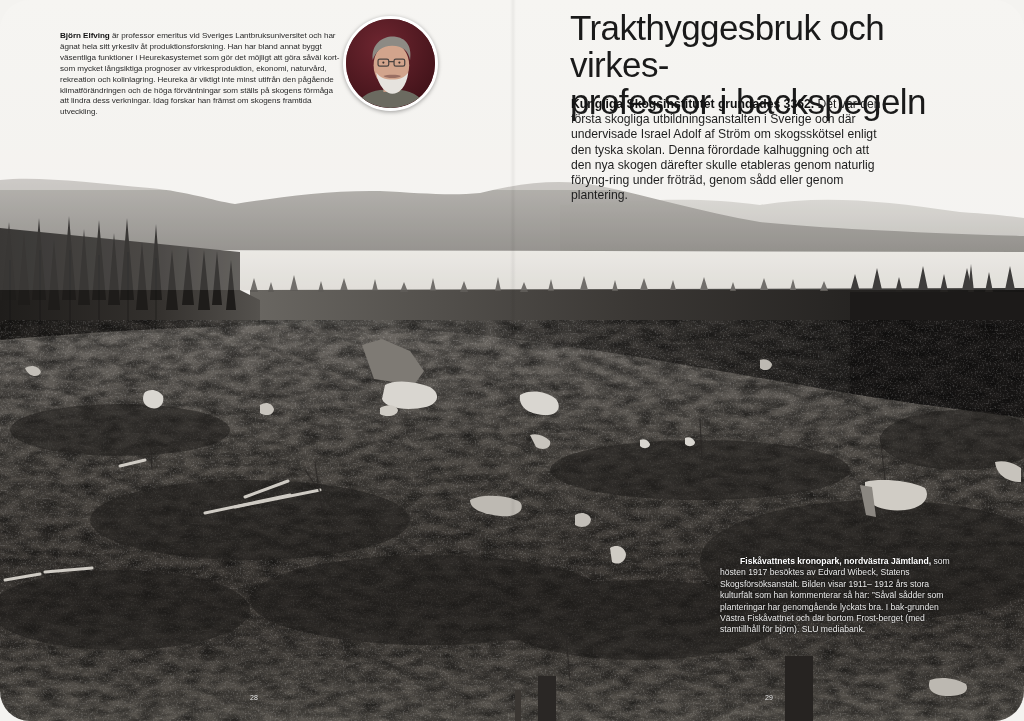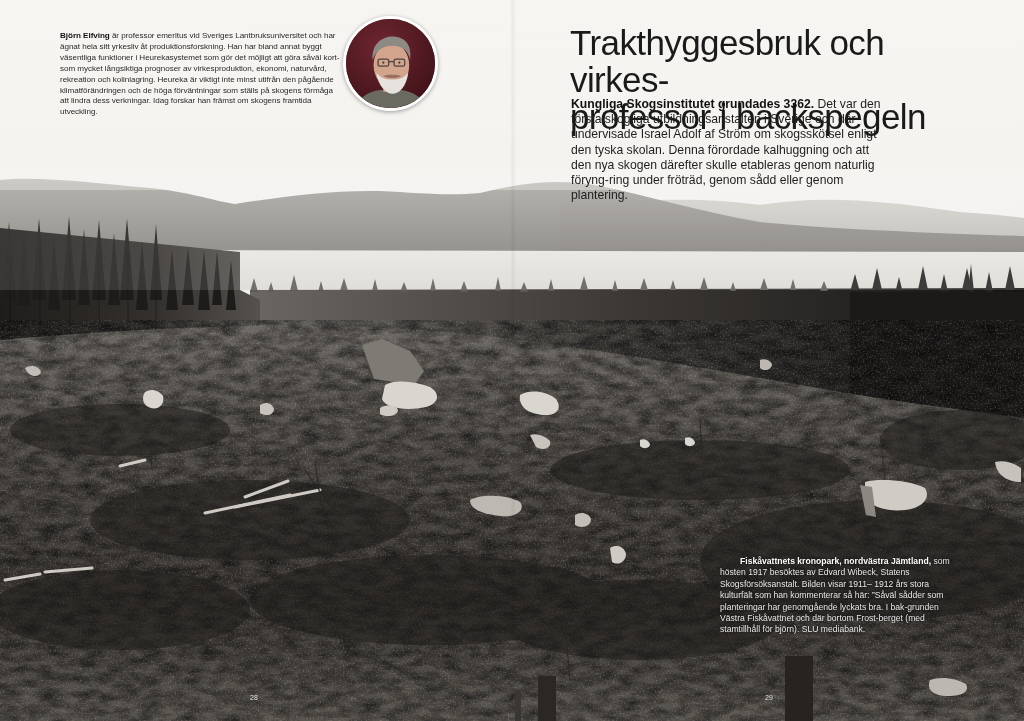--- a/index.html
+++ b/index.html
@@ -1,19 +1,19 @@
 <!DOCTYPE html>
 <html><head>
   <meta charset="utf-8">
   <style>
     * { margin: 0; padding: 0; box-sizing: border-box; }
     html, body { width: 1024px; height: 721px; overflow: hidden; background: #f4f3f0; }
     body { position: relative; font-family: "Liberation Sans", "DejaVu Sans", sans-serif; }
 
-    .spread { position: absolute; inset: 0; width: 1024px; height: 721px; background: #f5f4f1; overflow: hidden; }
+    .spread { position: absolute; inset: 0; width: 1024px; height: 721px; background: #f5f4f1; overflow: hidden; border-radius: 30px; }
 
     
     .photo { position: absolute; left: 0; top: 0; width: 1024px; height: 721px; }
     .photo svg { display: block; width: 1024px; height: 721px; }
 
     
     .bio {
       position: absolute; left: 60px; top: 31px; width: 282px;
       font-size: 8.1px; line-height: 10.9px; color: #2a2a2a;
       letter-spacing: -0.05px;
@@ -24,21 +24,21 @@
     .portrait {
       position: absolute; left: 343px; top: 16px; width: 95px; height: 95px;
       border-radius: 50%; border: 3px solid #ffffff;
       box-shadow: 0 1px 4px rgba(0,0,0,0.35);
       overflow: hidden; background: #5a1a22;
     }
     .portrait svg { display: block; width: 100%; height: 100%; }
 
     
     .title {
-      position: absolute; left: 570px; top: 24px; width: 420px;
+      position: absolute; left: 570px; top: 9px; width: 420px;
       font-size: 35px; line-height: 37px; color: #1a1a1a;
       font-weight: normal; letter-spacing: -0.6px;
     }
 
     
     .intro {
       position: absolute; left: 571px; top: 97px; width: 320px;
       font-size: 12.2px; line-height: 15.2px; color: #1e1e1e;
     }
     .intro .lead { font-weight: bold; color: #111; }

